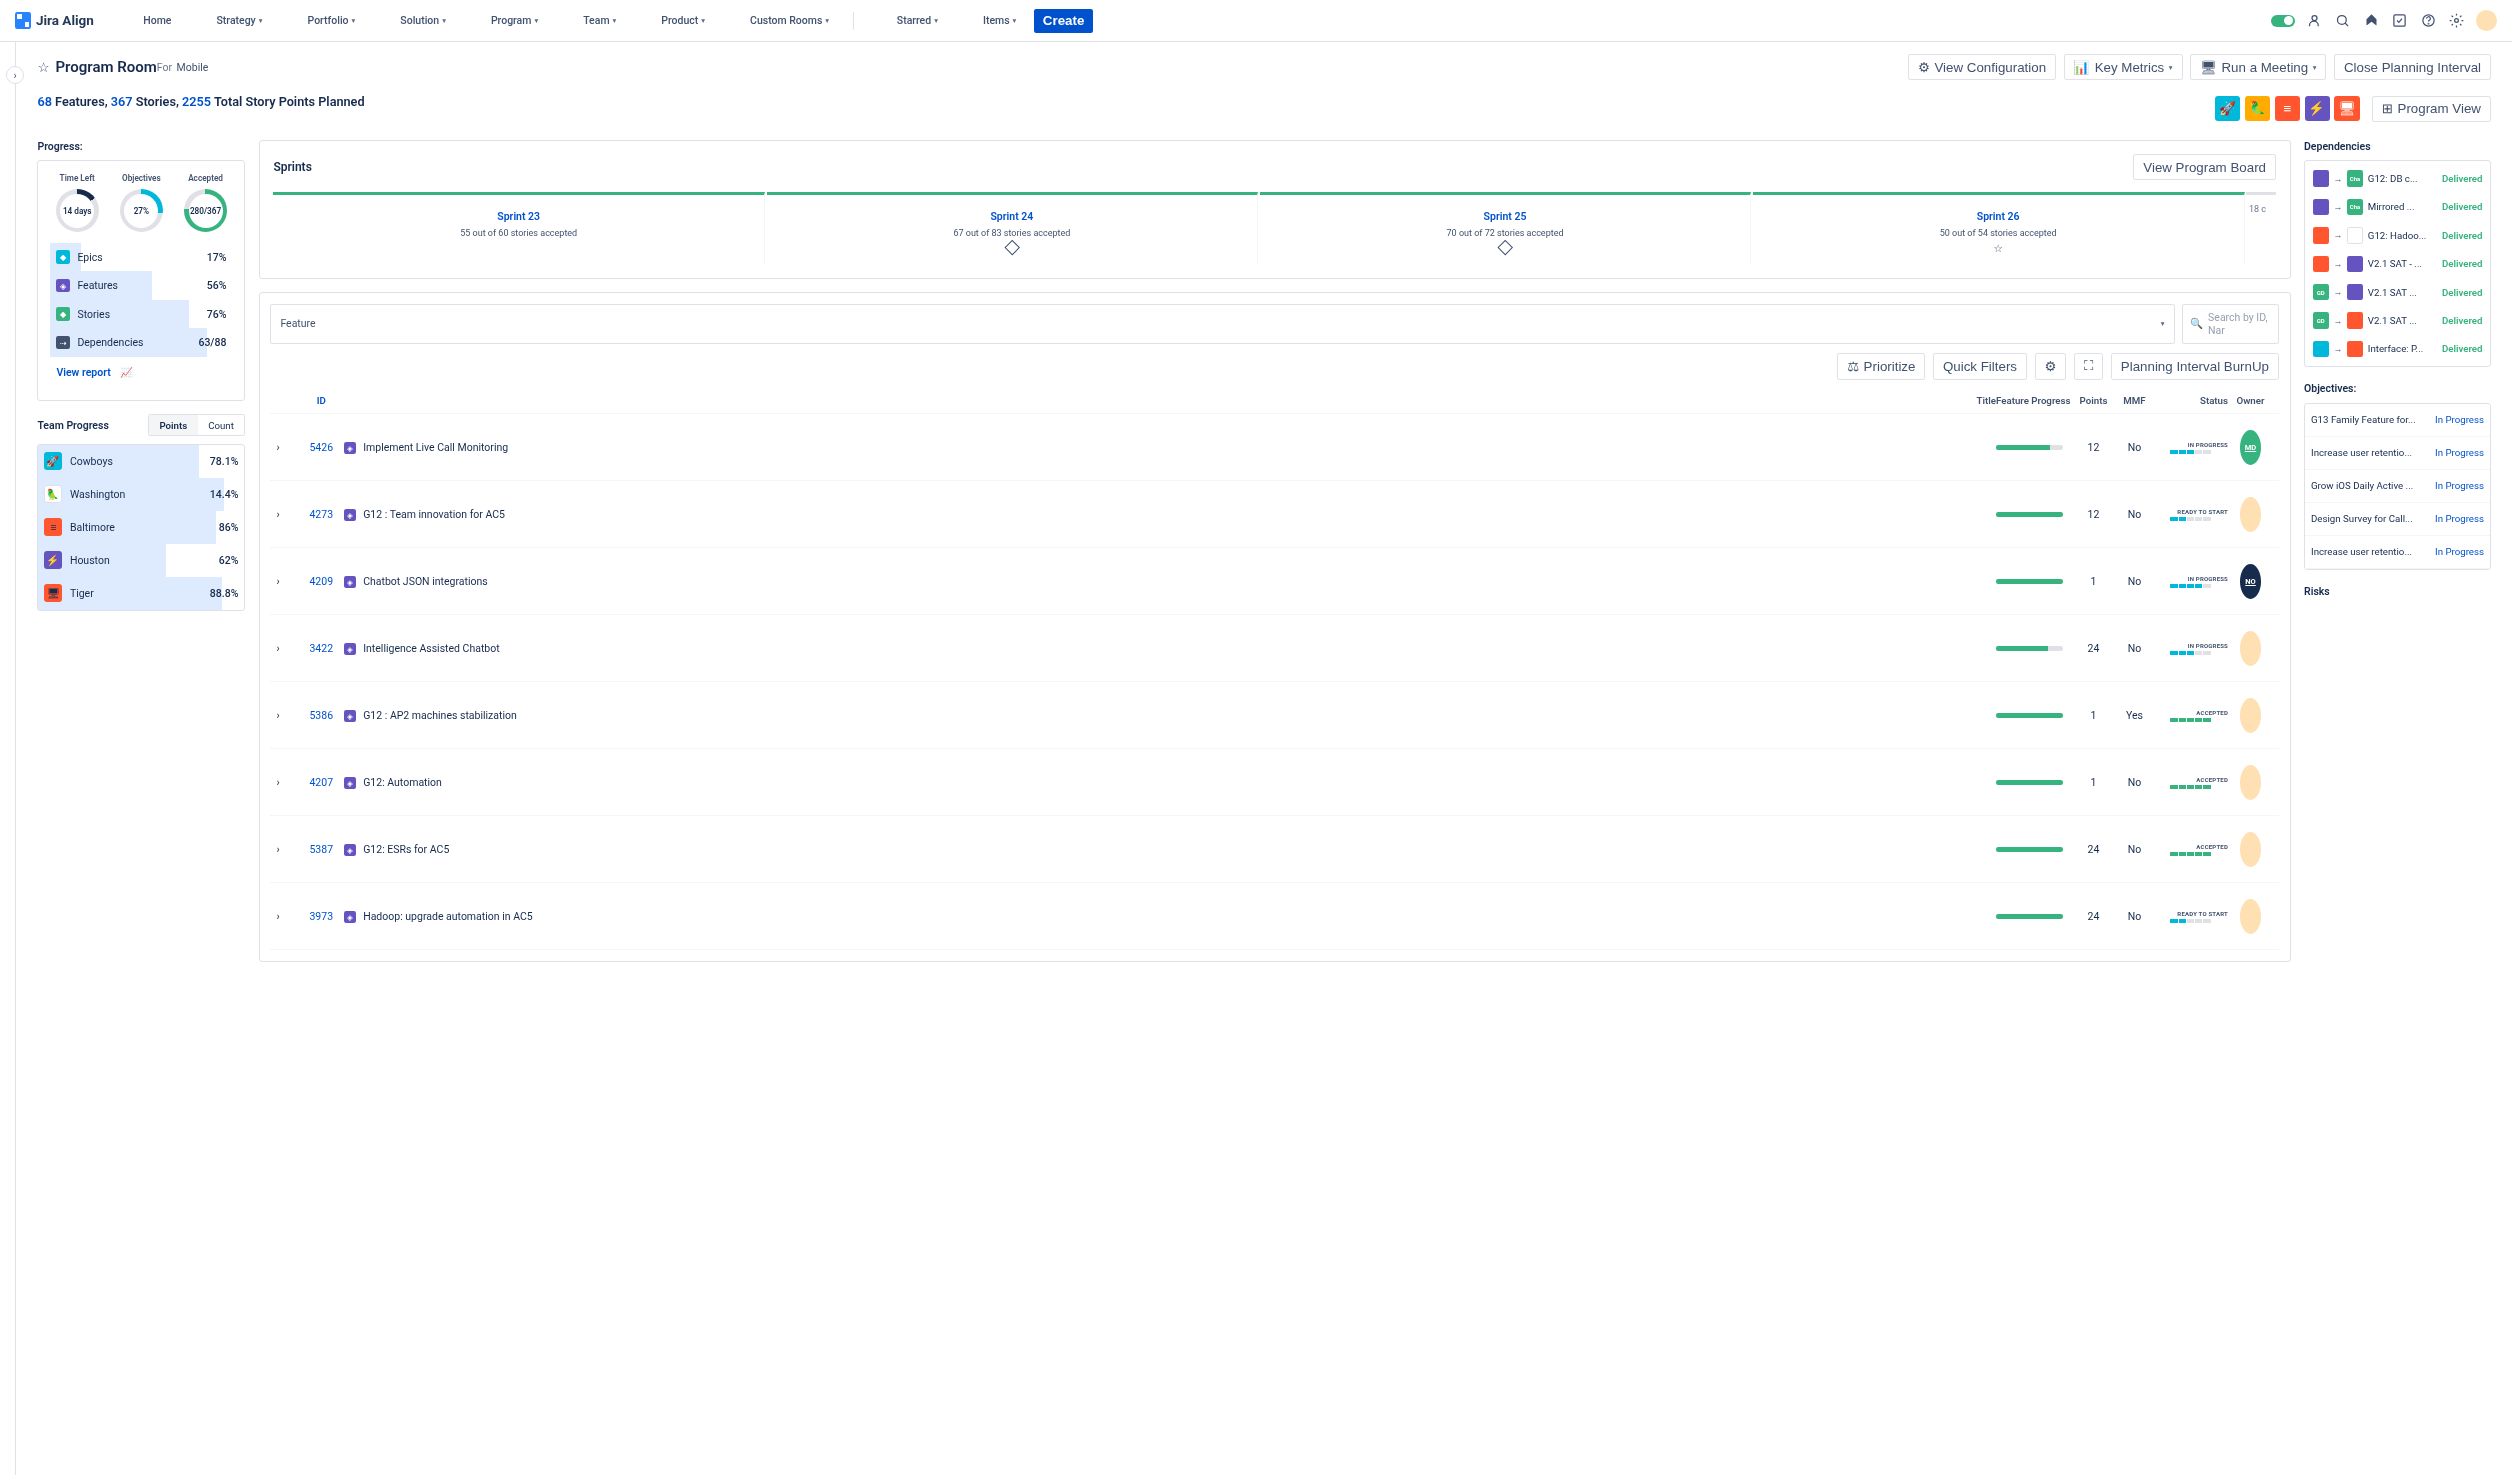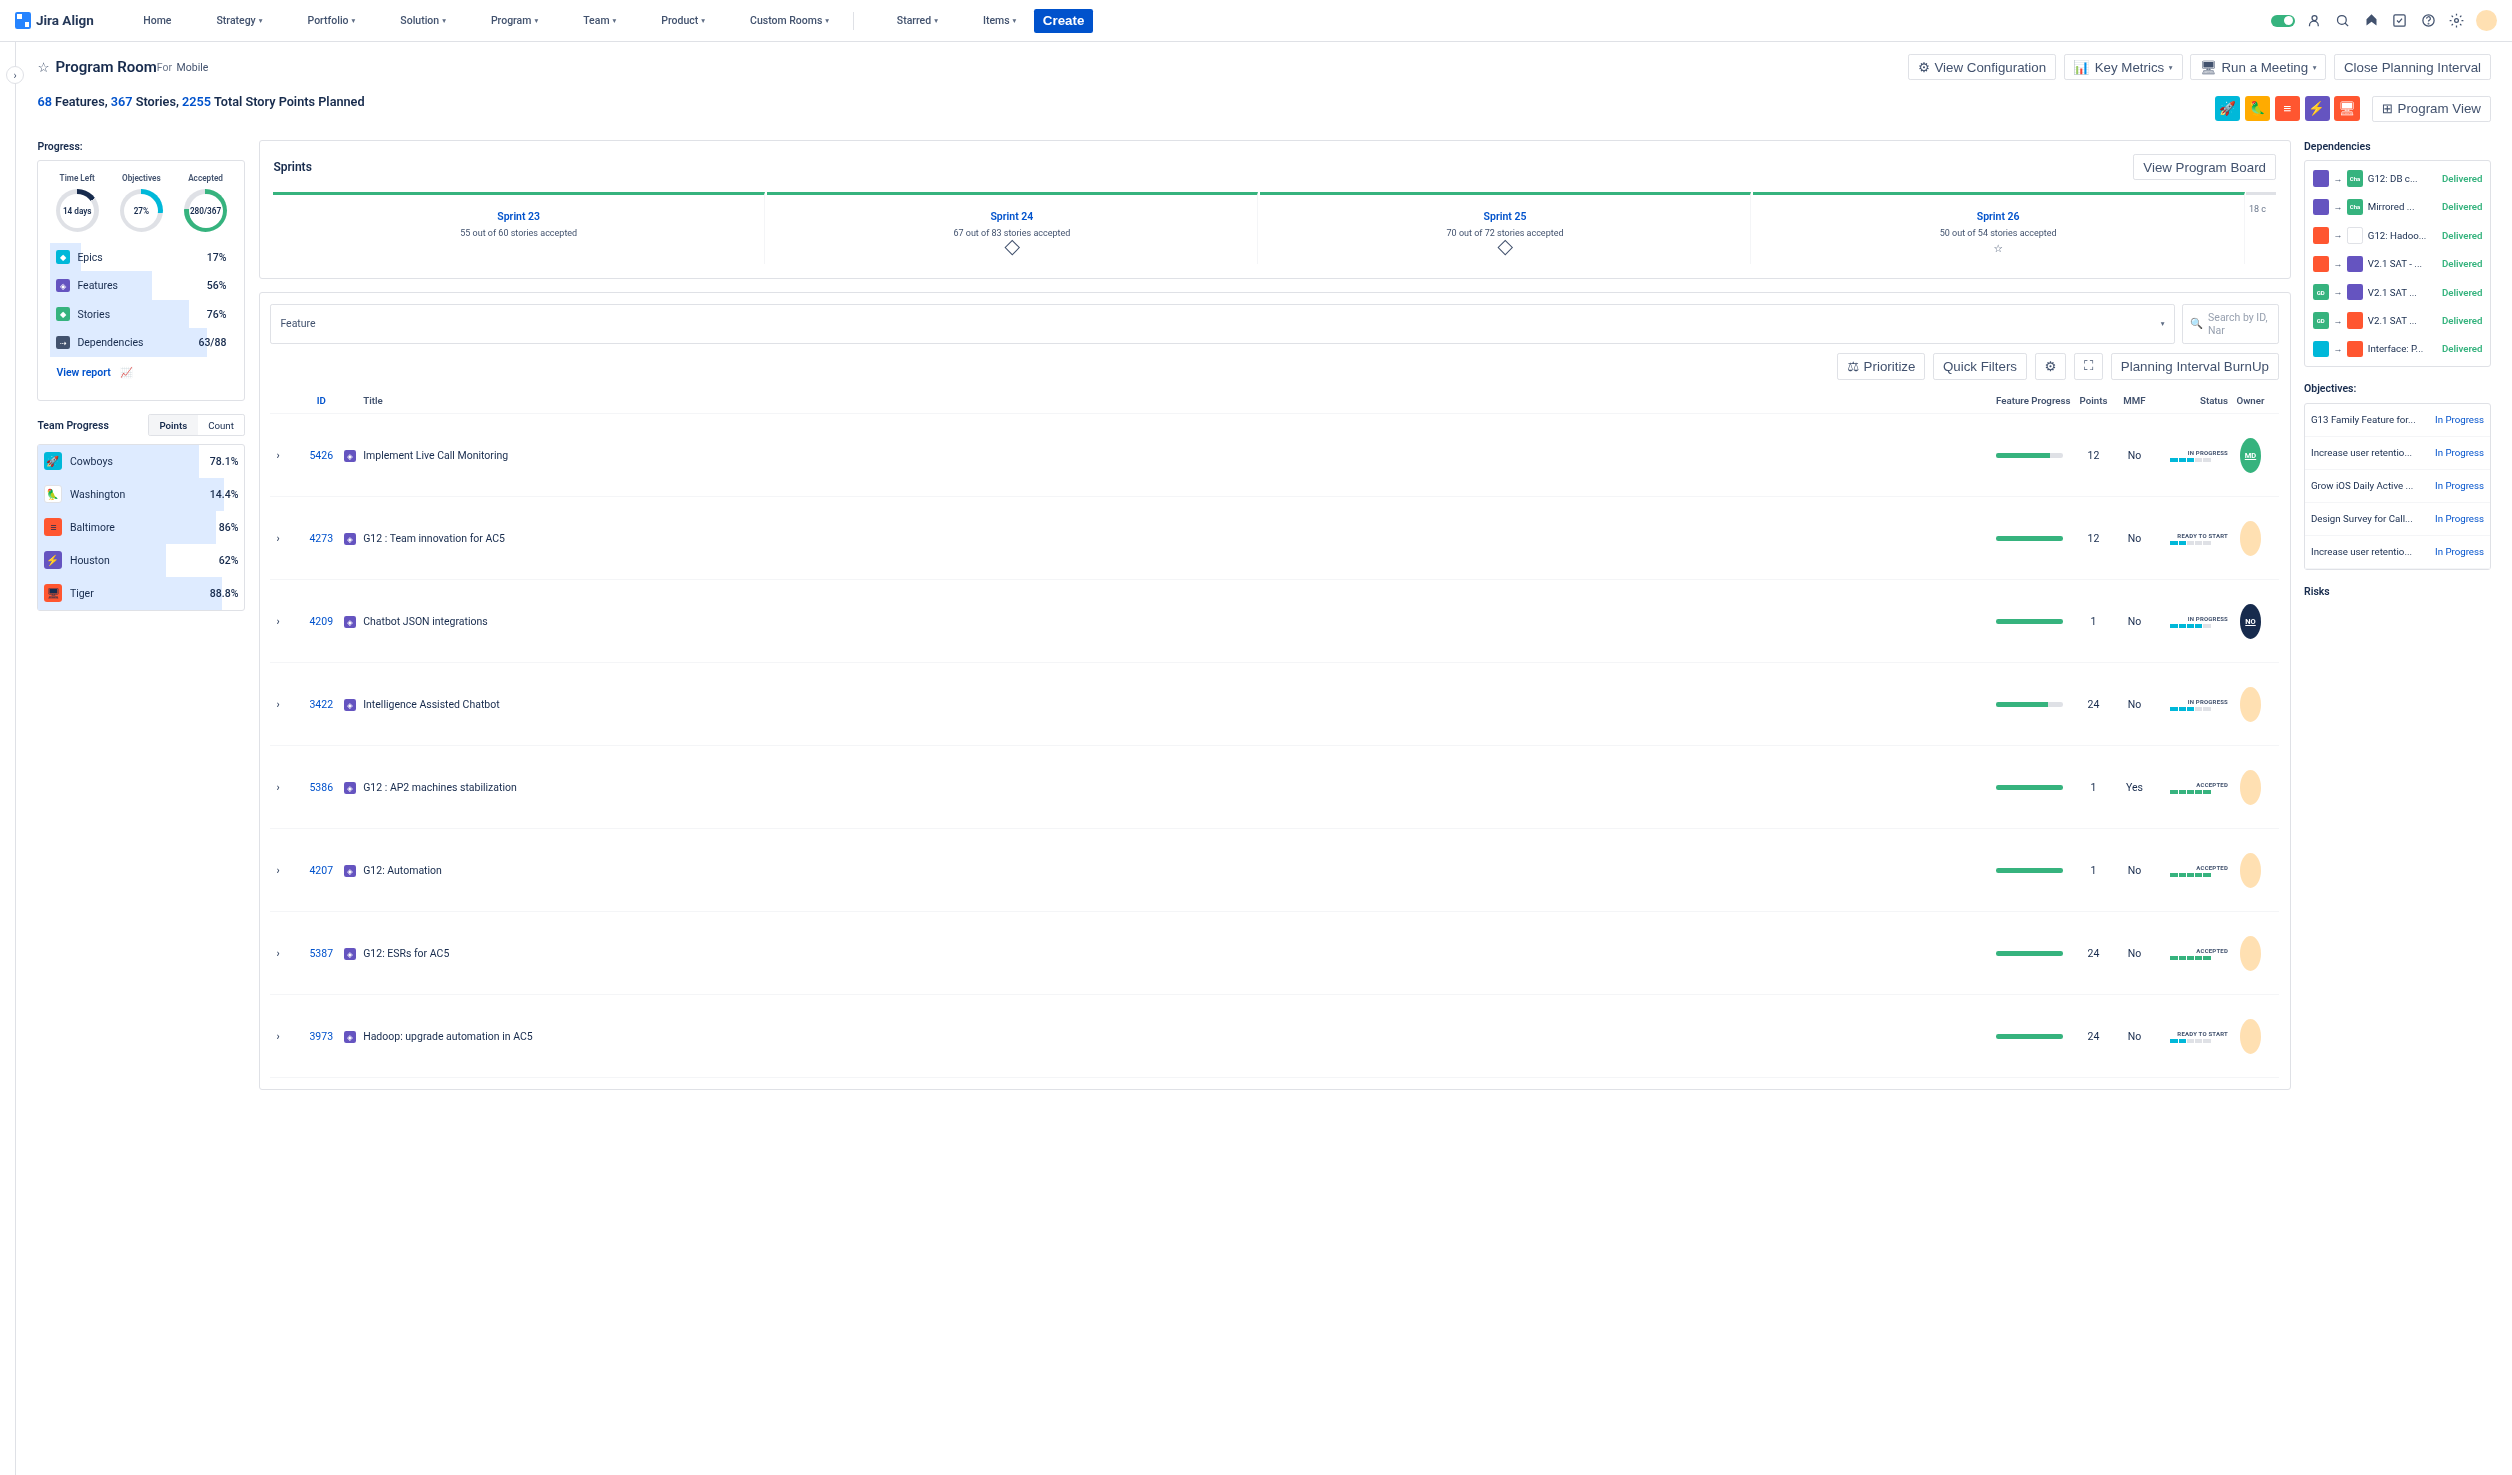--- a/index.html
+++ b/index.html
@@ -91,21 +91,21 @@
 .col-mmf{width:37px;text-align:center;}
 .col-stat{width:75px;text-align:right;}
 .col-own{width:45px;text-align:center;}
 .feat-icon{width:12px;height:12px;background:#6554C0;border-radius:2.2px;display:inline-flex;align-items:center;justify-content:center;color:#fff;font-size:7.5px;}
 .pbar{width:67px;height:4.5px;background:#dfe1e6;border-radius:2.2px;overflow:hidden;}
 .pbar-fill{height:100%;background:#36B37E;}
 .status-badge{font-size:6px;font-weight:700;letter-spacing:0.2px;color:#42526E;}
 .seg-bar{display:flex;gap:0.7px;margin-top:2.2px;justify-content:center;}
 .seg{width:7.5px;height:3.7px;}
 .seg.g{background:#36B37E;}.seg.b{background:#00B8D9;}.seg.e{background:#dfe1e6;}
-.owner-av{width:21px;height:35px;border-radius:50%;background:#ffe0b2;margin:16px auto;text-decoration:underline;}
+.owner-av{width:21px;height:35px;border-radius:50%;background:#ffe0b2;margin:8px auto;text-decoration:underline;}
 .owner-av.md{background:#36B37E;color:#fff;font-size:7.5px;font-weight:700;display:flex;align-items:center;justify-content:center;}
 .owner-av.no{background:#172B4D;color:#fff;font-size:7.5px;font-weight:700;display:flex;align-items:center;justify-content:center;}
 .dep-row{display:flex;align-items:center;padding:6px 4.5px;gap:4.5px;cursor:pointer;}
 .dep-ic{width:16.4px;height:16.4px;border-radius:2.2px;flex-shrink:0;}
 .dep-arr{color:#42526E;font-size:9px;}
 .dep-txt{flex:1;white-space:nowrap;overflow:hidden;text-overflow:ellipsis;font-size:9.7px;}
 .dep-stat{color:#36B37E;font-weight:600;font-size:9.7px;}
 .obj-row{padding:10.5px 6px;display:flex;border-bottom:0.7px solid #f4f5f7;gap:6px;cursor:pointer;}
 .obj-txt{flex:1;white-space:nowrap;overflow:hidden;text-overflow:ellipsis;font-size:9.7px;}
 .obj-stat{color:#0052CC;font-size:9.7px;}
@@ -408,21 +408,21 @@
               </button>
             <button class="btn-sec">
                 <span>⛶</span>
               </button>
             <button class="btn-sec">Planning Interval BurnUp</button>
           </div>
           <div class="table-hdr">
             <div class="col-exp"></div>
             <div class="col-id">ID</div>
             <div class="col-ic"></div>
-            <div class="col-title" style="text-align:left;">Title</div>
+            <div class="col-title" style="text-align:right;">Title</div>
             <div class="col-prog">Feature Progress</div>
             <div class="col-pts">Points</div>
             <div class="col-mmf">MMF</div>
             <div class="col-stat">Status</div>
             <div class="col-own">Owner</div>
           </div>
           <div id="f-rows">
               <div class="f-row">
   <div class="col-exp"><span class="exp-chev">›</span></div>
   <div class="col-id">5426</div>

